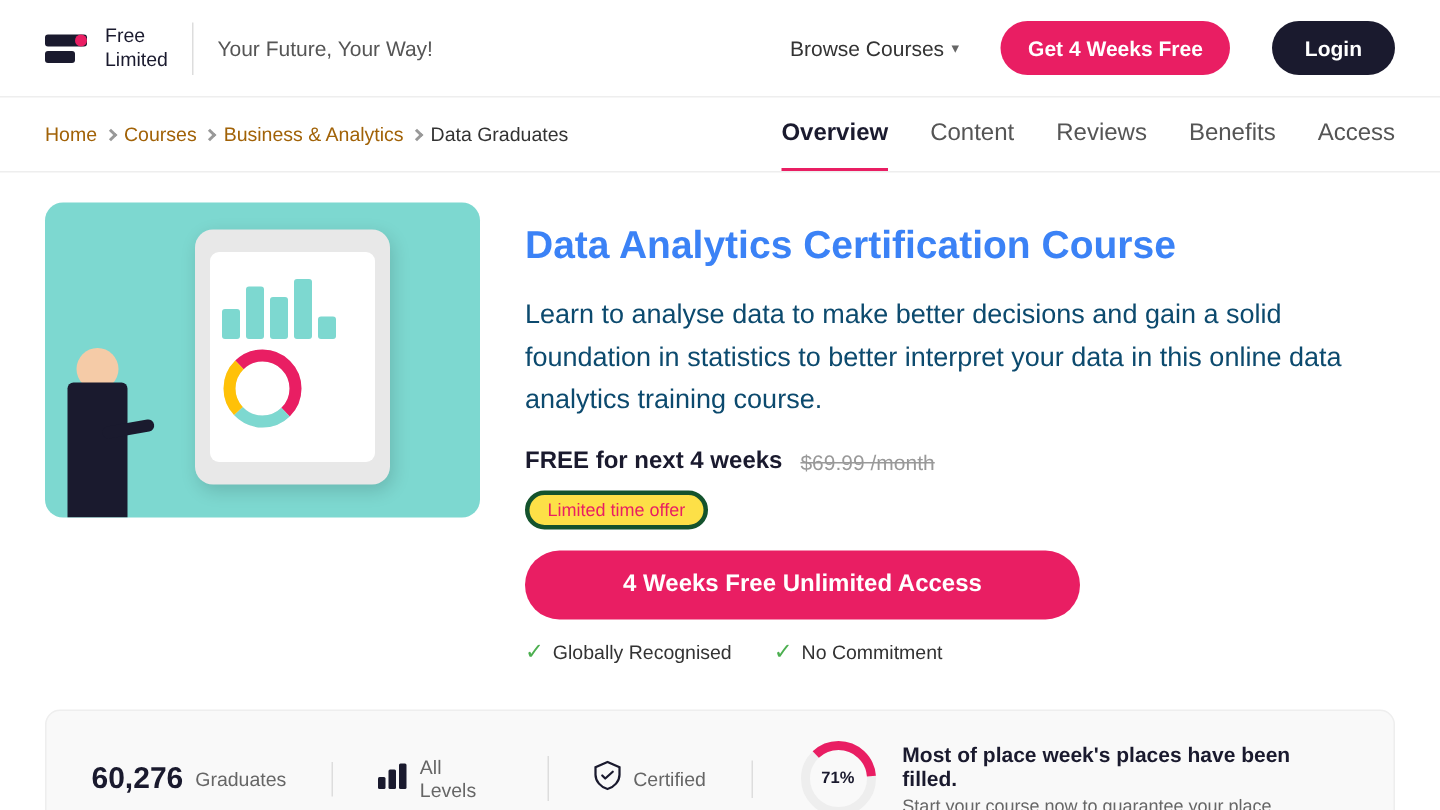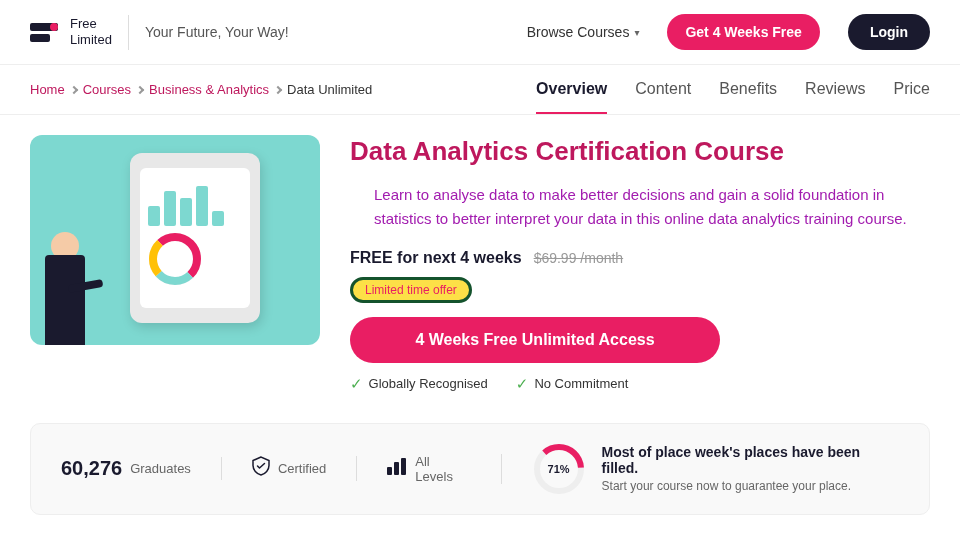--- a/index.html
+++ b/index.html
@@ -18,21 +18,21 @@
     .tagline { font-size: 14px; color: #555; }
     .header-right { margin-left: auto; display: flex; align-items: center; gap: 28px; }
     .browse-courses { display: flex; align-items: center; gap: 5px; font-size: 14px; color: #333; cursor: pointer; }
     .caret { font-size: 10px; color: #666; }
     .btn-free { background: #e91e63; color: #fff; border: none; padding: 10px 18px; border-radius: 25px; font-size: 14px; font-weight: 600; cursor: pointer; }
     .btn-login { background: #1a1a2e; color: #fff; border: none; padding: 10px 22px; border-radius: 25px; font-size: 14px; font-weight: 600; cursor: pointer; }
 
     
     .breadcrumb-nav { padding: 0 30px; height: 50px; display: flex; align-items: center; gap: 0; border-bottom: 1px solid #eee; position: relative; }
     .breadcrumb-items { display: flex; align-items: center; gap: 6px; font-size: 13px; color: #666; }
-    .breadcrumb-items a { color: #be185d; text-decoration: none; }
+    .breadcrumb-items a { color: #a16207; text-decoration: none; }
     .breadcrumb-items .sep { color: #999; font-size: 11px; }
     .breadcrumb-items .current { color: #333; font-weight: 500; }
     .tab-nav { position: absolute; right: 30px; display: flex; align-items: center; gap: 28px; height: 100%; }
     .tab-item { font-size: 16px; color: #555; cursor: pointer; height: 100%; display: flex; align-items: center; border-bottom: 2px solid transparent; }
     .tab-item.active { color: #1a1a2e; font-weight: 600; border-bottom: 2px solid #e91e63; }
 
     
     .main { display: flex; padding: 20px 30px; gap: 30px; }
     .course-image { width: 290px; height: 210px; background: #7dd8d0; border-radius: 12px; flex-shrink: 0; display: flex; align-items: center; justify-content: center; overflow: hidden; position: relative; }
     .course-image-inner { width: 100%; height: 100%; position: relative; }
@@ -45,22 +45,22 @@
     .cb1 { height: 20px; }
     .cb2 { height: 35px; }
     .cb3 { height: 28px; }
     .cb4 { height: 40px; }
     .cb5 { height: 15px; }
     .person-body { width: 40px; height: 90px; background: #1a1a2e; border-radius: 4px 4px 0 0; position: absolute; bottom: 0; left: 15px; }
     .person-head { width: 28px; height: 28px; background: #f5cba7; border-radius: 50%; position: absolute; bottom: 85px; left: 21px; }
     .person-arm { width: 35px; height: 8px; background: #1a1a2e; border-radius: 4px; position: absolute; bottom: 55px; left: 38px; transform: rotate(-10deg); }
 
     .course-info { flex: 1; }
-    .course-title { font-size: 26px; font-weight: 700; color: #be185d; line-height: 1.3; margin-bottom: 14px; }
-    .course-desc { font-size: 15px; color: #a21caf; line-height: 1.6; margin-bottom: 18px; margin-left: 24px; }
+    .course-title { font-size: 26px; font-weight: 700; color: #3b82f6; line-height: 1.3; margin-bottom: 14px; margin-top: 12px; }
+    .course-desc { font-size: 18px; color: #0c4a6e; line-height: 1.6; margin-bottom: 18px; }
     .price-row { display: flex; align-items: center; gap: 12px; margin-bottom: 10px; }
     .free-label { font-size: 16px; font-weight: 600; color: #1a1a2e; }
     .old-price { font-size: 14px; color: #999; text-decoration: line-through; }
     .badge-offer { background: #fde047; color: #e91e63; border: 3px solid #14532d; border-radius: 15px; padding: 3px 12px; font-size: 12px; font-weight: 500; display: inline-block; margin-bottom: 14px; }
     .btn-cta { background: #e91e63; color: #fff; border: none; padding: 14px 0; border-radius: 30px; font-size: 16px; font-weight: 600; cursor: pointer; width: 100%; max-width: 370px; display: block; margin-bottom: 12px; }
     .checkmarks { display: flex; gap: 28px; align-items: center; }
     .check-item { display: flex; align-items: center; gap: 6px; font-size: 13px; color: #333; }
     .check-icon { color: #4caf50; font-size: 15px; }
 
     
@@ -109,28 +109,28 @@
 </div>
 
 <div class="breadcrumb-nav">
   <div class="breadcrumb-items">
     <a>Home</a>
     <span class="sep chevron"></span>
     <a>Courses</a>
     <span class="sep chevron"></span>
     <a>Business &amp; Analytics</a>
     <span class="sep chevron"></span>
-    <span class="current">Data Unlimited</span>
+    <span class="current">Data Graduates</span>
   </div>
   <div class="tab-nav">
     <div class="tab-item active">Overview</div>
     <div class="tab-item">Content</div>
+    <div class="tab-item">Reviews</div>
     <div class="tab-item">Benefits</div>
-    <div class="tab-item">Reviews</div>
-    <div class="tab-item">Price</div>
+    <div class="tab-item">Access</div>
   </div>
 </div>
 
 <div class="main">
 
   <div class="course-image">
     <div class="course-image-inner">
 
       <div class="tablet">
         <div class="tablet-screen">
@@ -178,37 +178,37 @@
   </div>
 </div>
 
 <div class="stats-bar">
   <div class="stat-item">
     <span class="stat-num">60,276</span>
     <span class="stat-label">Graduates</span>
   </div>
   <div class="stat-item">
     <span class="stat-icon">
-      <svg width="18" height="20" viewBox="0 0 18 20" fill="none">
-        <path d="M9 1L1 4.5V9.5C1 13.8 4.5 17.8 9 19C13.5 17.8 17 13.8 17 9.5V4.5L9 1Z" stroke="#1a1a2e" stroke-width="1.5" fill="none"></path>
-        <path d="M5.5 10L7.5 12L12.5 7.5" stroke="#1a1a2e" stroke-width="1.5" stroke-linecap="round" stroke-linejoin="round"></path>
-      </svg>
-    </span>
-    <span class="stat-label">Certified</span>
-  </div>
-  <div class="stat-item">
-    <span class="stat-icon">
       <svg width="20" height="18" viewBox="0 0 20 18" fill="none">
         <rect x="0" y="10" width="5" height="8" fill="#1a1a2e" rx="1"></rect>
         <rect x="7" y="5" width="5" height="13" fill="#1a1a2e" rx="1"></rect>
         <rect x="14" y="1" width="5" height="17" fill="#1a1a2e" rx="1"></rect>
       </svg>
     </span>
     <span class="stat-label">All Levels</span>
   </div>
+  <div class="stat-item">
+    <span class="stat-icon">
+      <svg width="18" height="20" viewBox="0 0 18 20" fill="none">
+        <path d="M9 1L1 4.5V9.5C1 13.8 4.5 17.8 9 19C13.5 17.8 17 13.8 17 9.5V4.5L9 1Z" stroke="#1a1a2e" stroke-width="1.5" fill="none"></path>
+        <path d="M5.5 10L7.5 12L12.5 7.5" stroke="#1a1a2e" stroke-width="1.5" stroke-linecap="round" stroke-linejoin="round"></path>
+      </svg>
+    </span>
+    <span class="stat-label">Certified</span>
+  </div>
 
   <div class="progress-section">
     <div class="donut-wrap">
       <svg width="54" height="54" viewBox="0 0 54 54">
         <circle cx="27" cy="27" r="22" fill="none" stroke="#eee" stroke-width="6"></circle>
         <circle cx="27" cy="27" r="22" fill="none" stroke="#e91e63" stroke-width="6" stroke-dasharray="49.9 88.4" stroke-dashoffset="17" transform="rotate(-90 27 27)"></circle>
       </svg>
       <span class="donut-text">71%</span>
     </div>
     <div class="progress-info">

